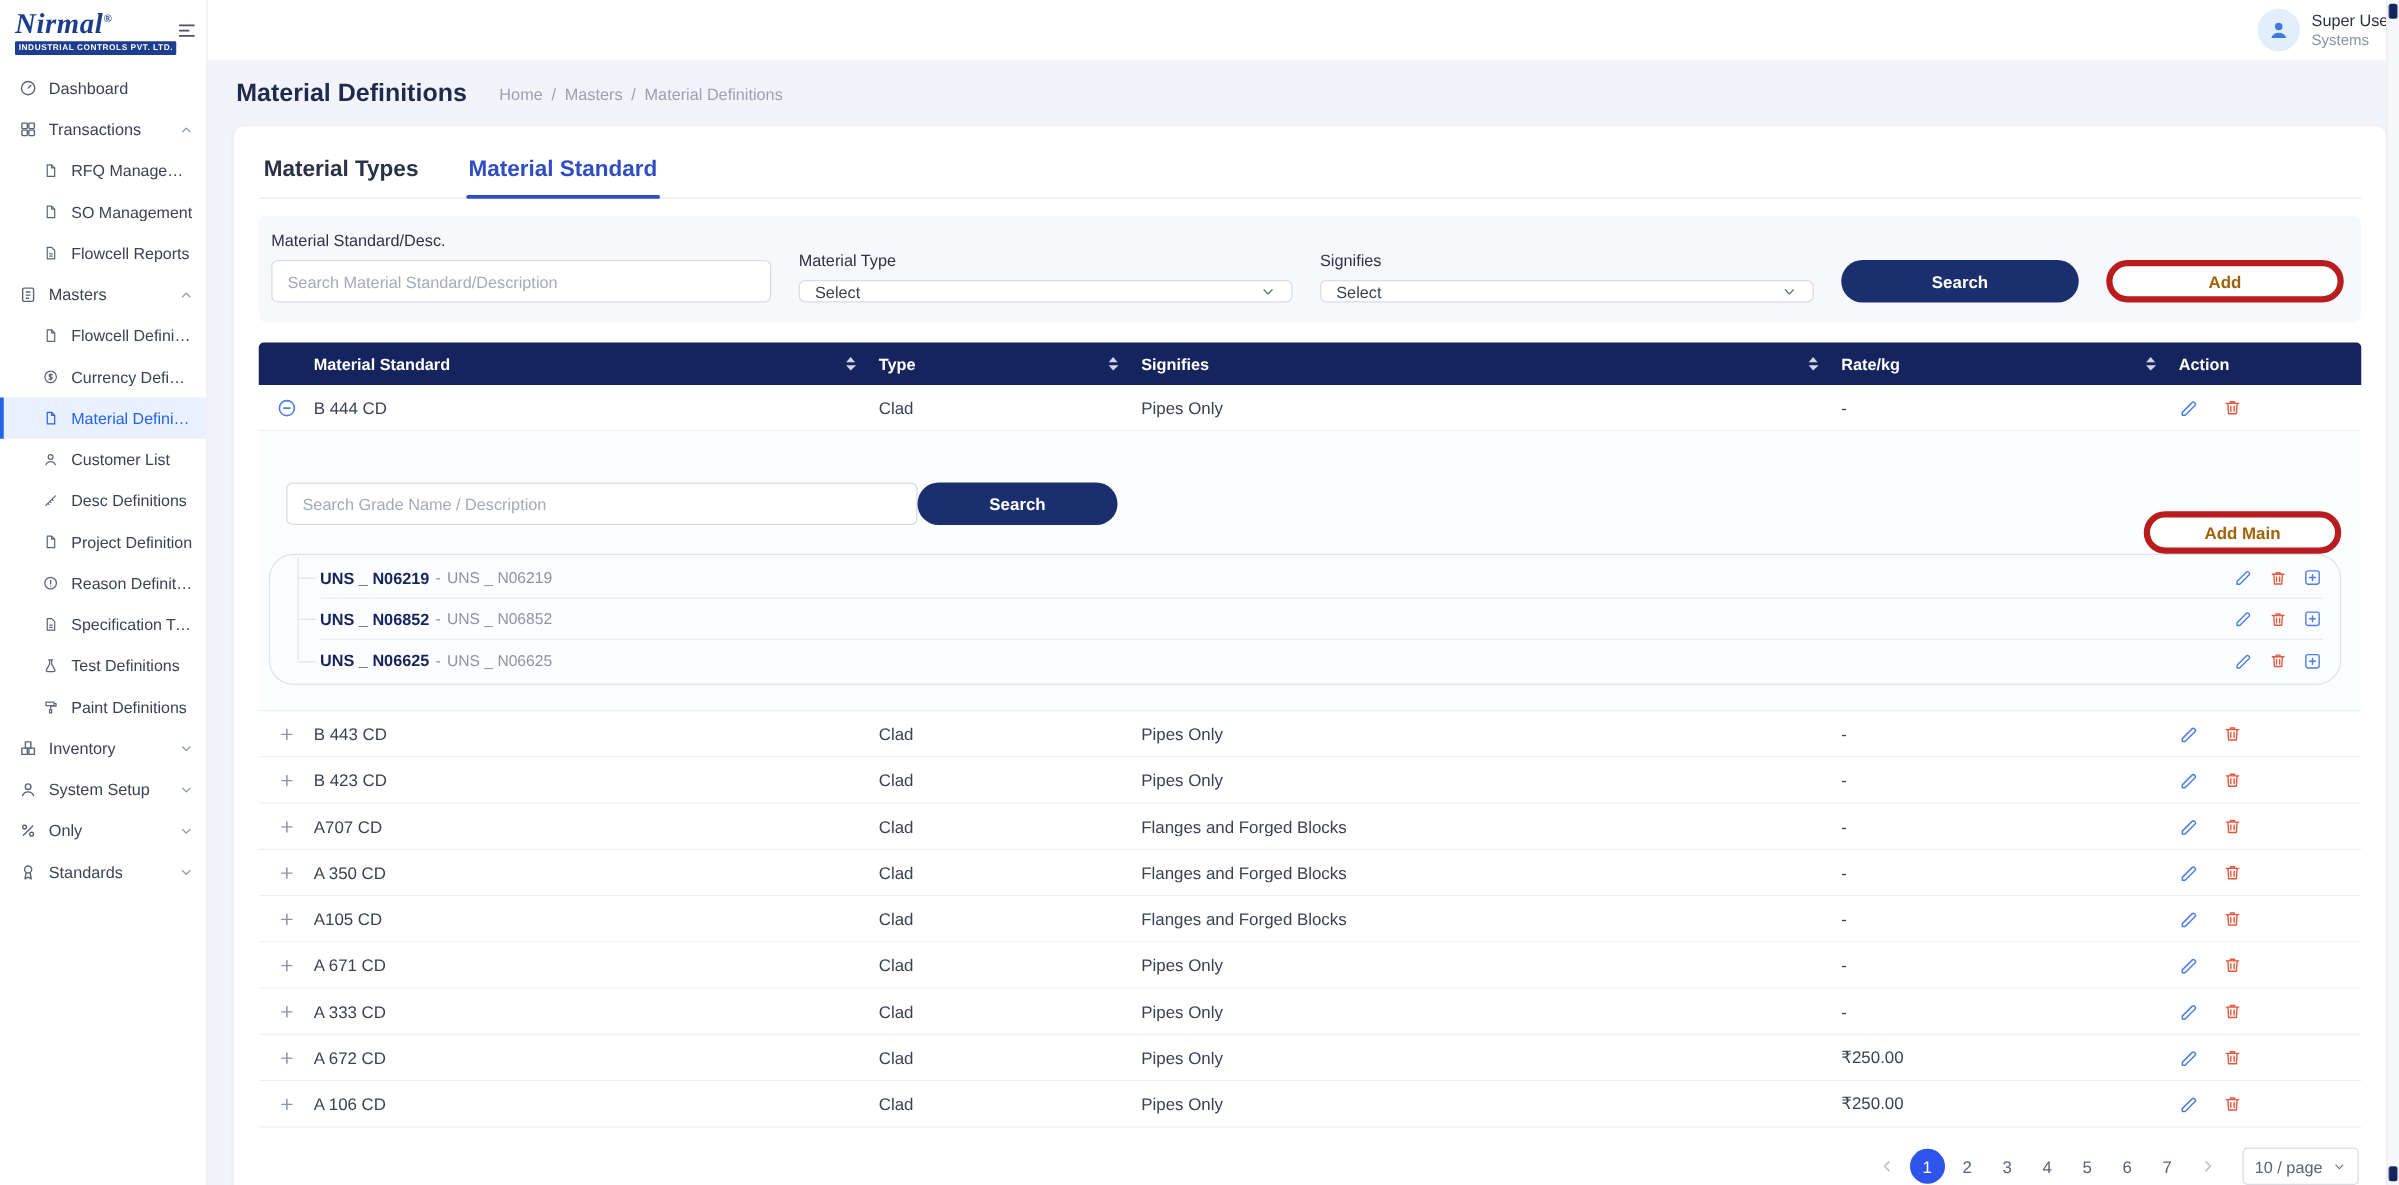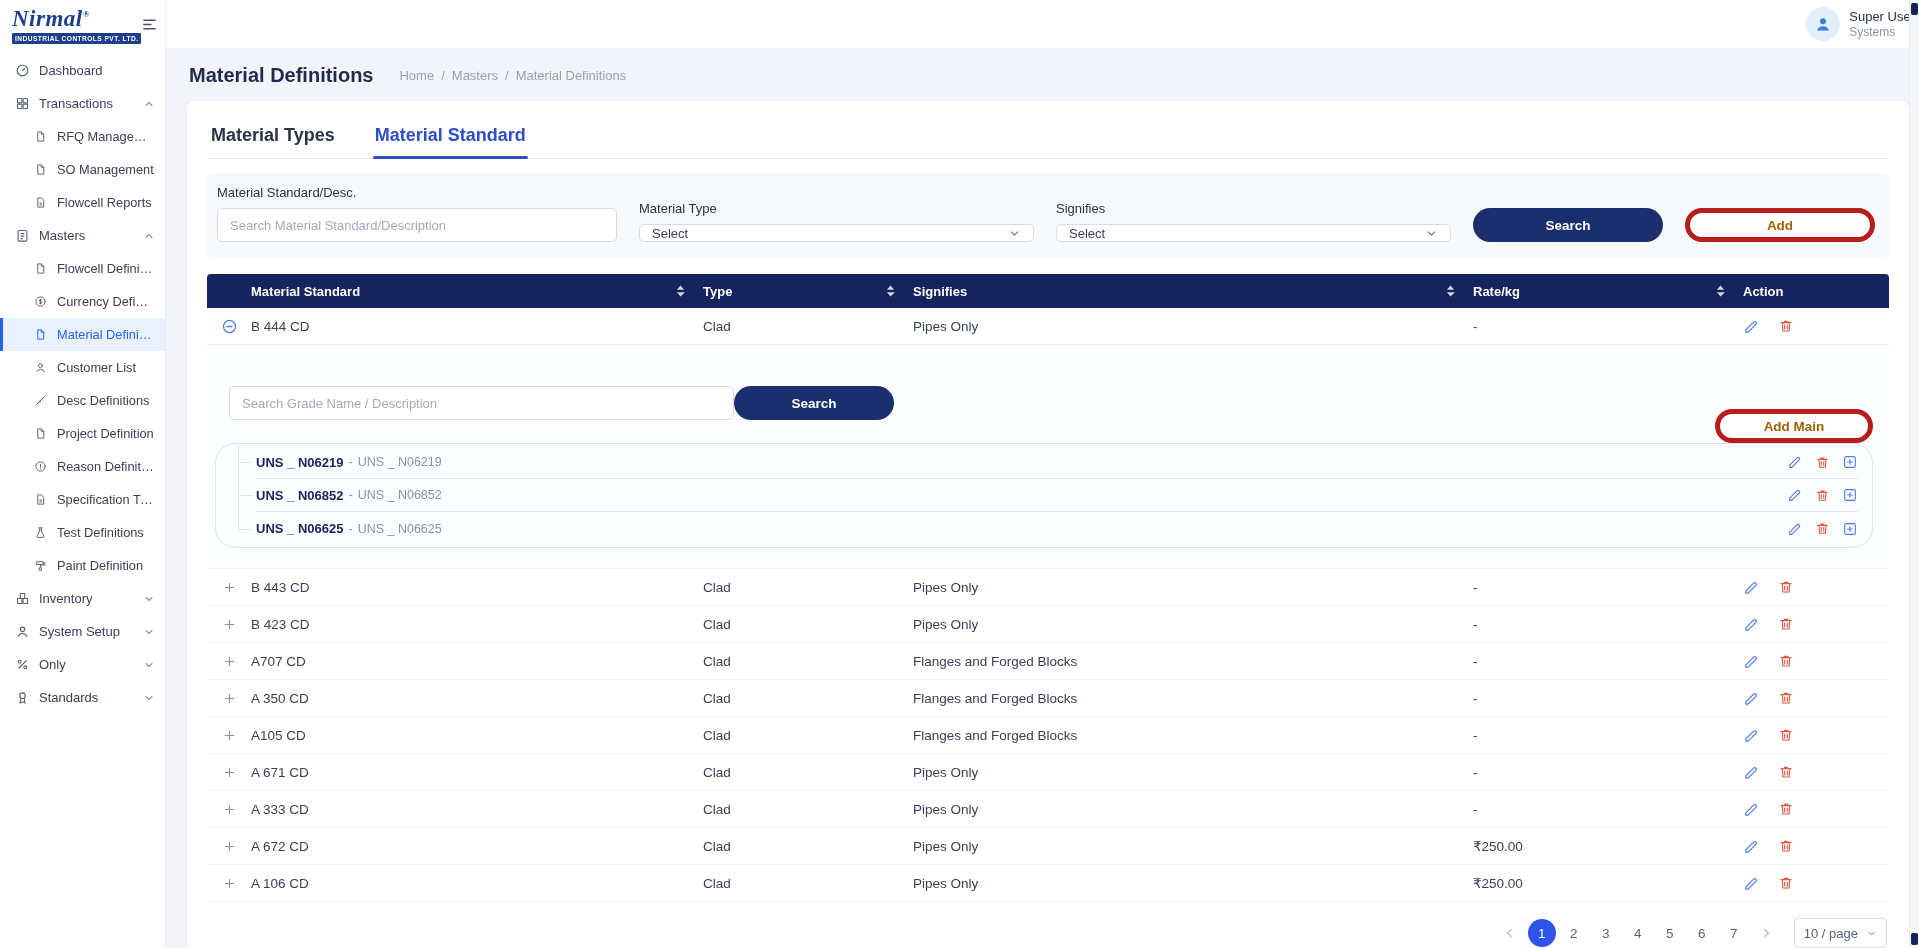--- a/index.html
+++ b/index.html
@@ -268,21 +268,21 @@
           </span>
         <span class="nlabel">Test Definitions</span>
       </a>
       <a class="nav-item lvl2">
         <span class="nicon">
             <svg width="13" height="13" viewBox="0 0 24 24" fill="none" stroke="currentColor" stroke-width="1.8" stroke-linecap="round" stroke-linejoin="round">
               <path d="M5 5h12v5H5zM17 7h3v4h-8v3"></path>
               <rect x="10.5" y="16" width="3" height="5"></rect>
             </svg>
           </span>
-        <span class="nlabel">Paint Definition</span>
+        <span class="nlabel">Paint Definitions</span>
       </a>
 
       <a class="nav-item lvl1">
         <span class="nicon">
             <svg width="15" height="15" viewBox="0 0 24 24" fill="none" stroke="currentColor" stroke-width="1.8" stroke-linejoin="round">
               <rect x="4" y="12" width="7" height="8"></rect>
               <rect x="13" y="12" width="7" height="8"></rect>
               <rect x="8.5" y="4" width="7" height="8"></rect>
             </svg>
           </span>

